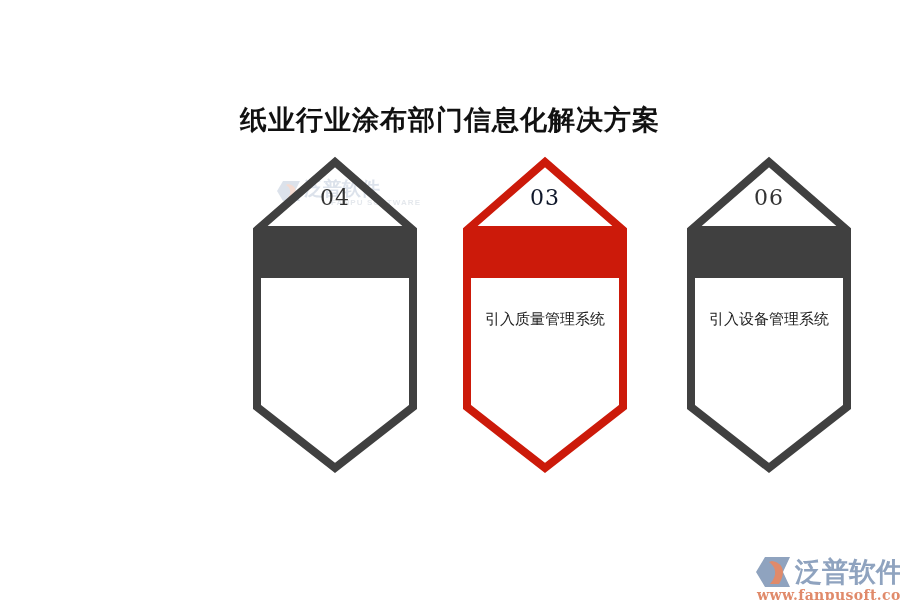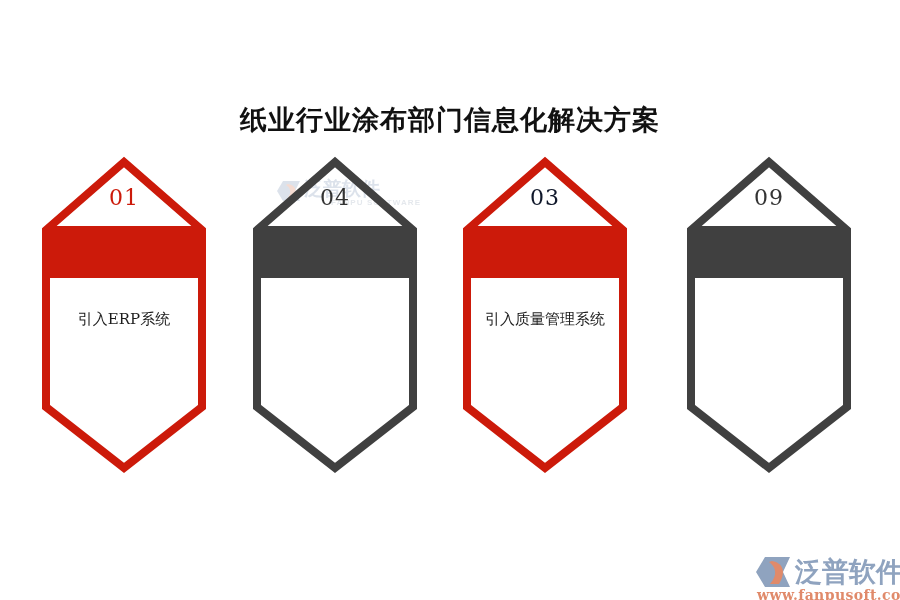--- a/index.html
+++ b/index.html
@@ -166,28 +166,20 @@
 
   <div class="watermark">
     <svg class="wm-mark" viewBox="0 0 26 22">
       <path d="M7 1 L24 1 L19 11 L24 21 L7 21 L1 11 Z" fill="#8fa3bf"></path>
       <path d="M12 4 C20 5, 22 12, 17 19 L11 19 C16 13, 15 8, 10 5 Z" fill="#e08a6a"></path>
     </svg>
     <div class="wm-cn">泛普软件</div>
     <div class="wm-en">FANPU SOFTWARE</div>
   </div>
 
-  <div class="banner c1">
-    <svg viewBox="0 0 166 316">
-      <polygon points="83,5 161,73 161,250 83,311 5,250 5,73" fill="#ffffff" stroke="#CC1A0A" stroke-width="8" stroke-linejoin="miter"></polygon>
-      <rect x="5" y="69" width="156" height="52" fill="#CC1A0A"></rect>
-    </svg>
-    <div class="num" style="color:#CC1A0A">01</div>
-    <div class="label">引入ERP系统</div>
-  </div>
 
   <div class="banner c2">
     <svg viewBox="0 0 166 316">
       <polygon points="83,5 161,73 161,250 83,311 5,250 5,73" fill="#ffffff" stroke="#404040" stroke-width="8" stroke-linejoin="miter" fill-opacity="0"></polygon>
       <rect x="5" y="69" width="156" height="52" fill="#404040"></rect>
     </svg>
     <div class="num" style="color:#333333">04</div>
   </div>
 
   <div class="banner c3">
@@ -197,21 +189,22 @@
     </svg>
     <div class="num" style="color:#0f172a">03</div>
     <div class="label">引入质量管理系统</div>
   </div>
 
   <div class="banner c4">
     <svg viewBox="0 0 166 316">
       <polygon points="83,5 161,73 161,250 83,311 5,250 5,73" fill="#ffffff" stroke="#404040" stroke-width="8" stroke-linejoin="miter"></polygon>
       <rect x="5" y="69" width="156" height="52" fill="#404040"></rect>
     </svg>
-    <div class="num" style="color:#333333">09</div>
+    <div class="num" style="color:#333333">06</div>
+    <div class="label">引入设备管理系统</div>
   </div>
 
   <div class="brand-logo">
     <svg class="bl-mark" viewBox="0 0 38 32">
       <path d="M10 1 L35 1 L28 16 L35 31 L10 31 L1 16 Z" fill="#8fa3bf"></path>
       <path d="M17 5 C29 7, 31 17, 24 28 L15 28 C23 19, 21 11, 14 6 Z" fill="#e08a6a"></path>
     </svg>
     <div class="bl-cn">泛普软件</div>
     <div class="bl-url">www.fanpusoft.com</div>
   </div>

